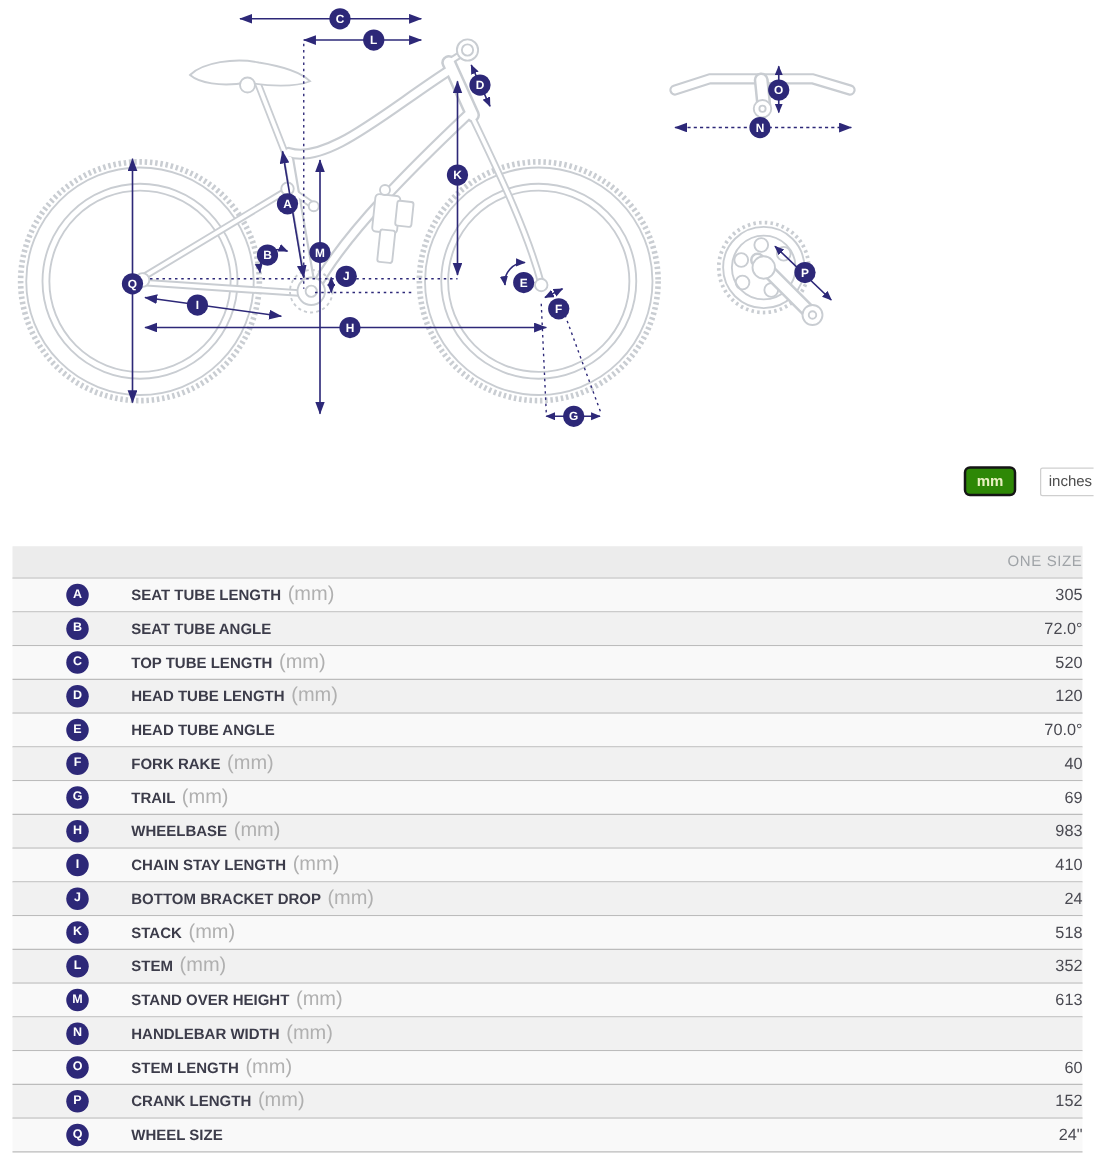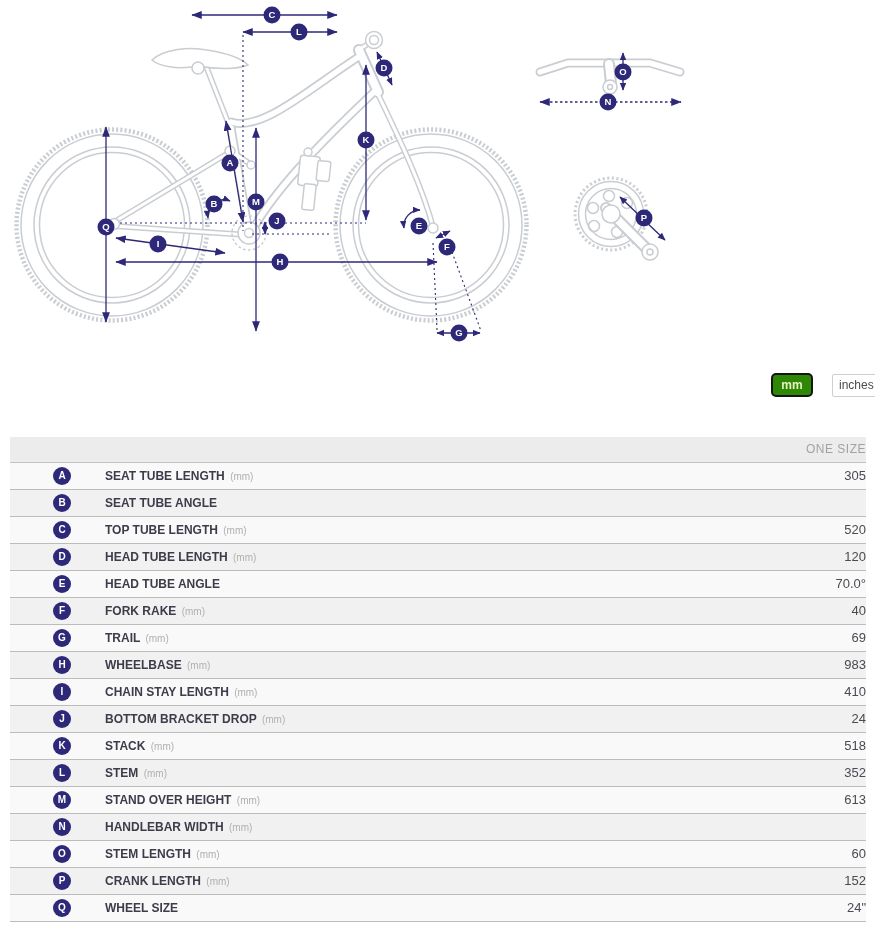--- a/index.html
+++ b/index.html
@@ -37,21 +37,21 @@
   .thead .value-cell{color:#9fa3a7;font-size:12px;letter-spacing:.5px;line-height:25px;}
   .trow{display:flex;height:26px;border-bottom:1px solid #bcbcbc;}
   .trow.odd{background:#f9f9f9;}
   .trow.even{background:#f1f1f1;}
   .label-cell{width:334px;display:flex;align-items:center;}
   .value-cell{flex:1;text-align:right;font-size:13px;color:#4a4a52;line-height:26px;}
   .badge{display:inline-block;width:18px;height:18px;margin-left:43px;border-radius:50%;
     background:var(--accent_navy);color:#fff;font:bold 10px/18px "Liberation Sans",sans-serif;
     text-align:center;flex:none;}
   .lbl{margin-left:34px;font-weight:bold;font-size:12px;color:#3c3c4a;white-space:nowrap;}
-  .unit{font-weight:normal;font-size:10px;color:#b0b0b0;margin-left:2px;}
+  .unit{font-weight:normal;font-size:16px;color:#b0b0b0;margin-left:2px;}
 </style>
 </head>
 <body>
 
 <div id="page">
 
   <svg id="geo-svg" viewBox="0 0 875 362" width="875" height="362">
     <defs>
       <marker id="ar" markerWidth="9" markerHeight="7" refX="7.5" refY="3" orient="auto-start-reverse">
         <path d="M0,0 L8,3 L0,6 Z" class="arr"></path>
@@ -257,20 +257,21 @@
       <span class="lbl"><span>SEAT TUBE LENGTH </span><span class="unit">(mm)</span></span>
     </div>
     <div class="value-cell">305</div>
   </div>
 
   <div class="trow even">
     <div class="label-cell">
       <span class="badge">B</span>
       <span class="lbl"><span>SEAT TUBE ANGLE</span><span class="unit"></span></span>
     </div>
+    <div class="value-cell">72.0°</div>
   </div>
 
   <div class="trow odd">
     <div class="label-cell">
       <span class="badge">C</span>
       <span class="lbl"><span>TOP TUBE LENGTH </span><span class="unit">(mm)</span></span>
     </div>
     <div class="value-cell">520</div>
   </div>
 

